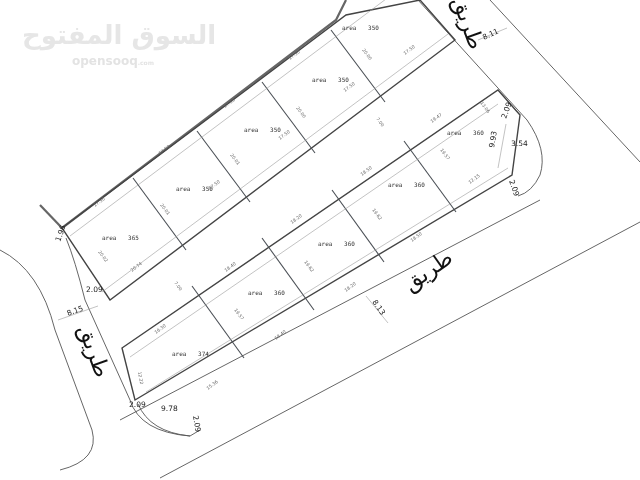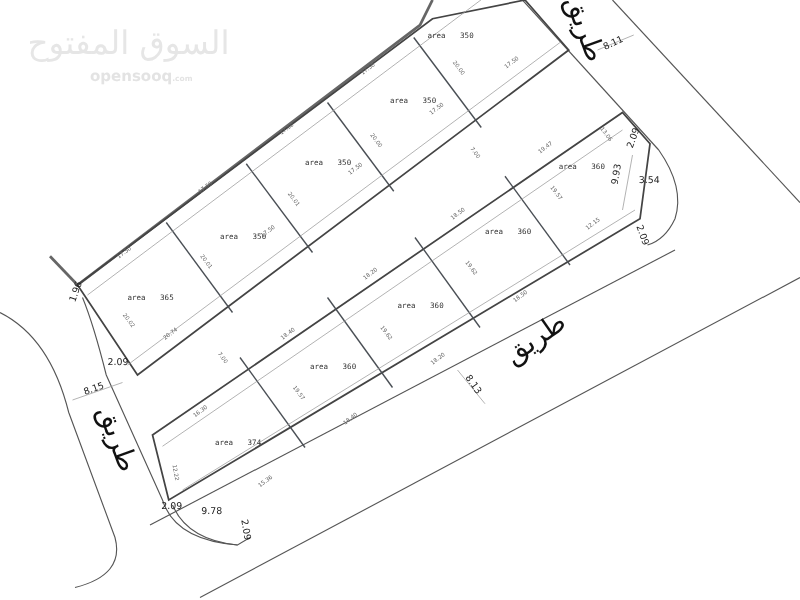--- a/index.html
+++ b/index.html
@@ -7,21 +7,21 @@
     #canvas { position: absolute; left: 0; top: 0; width: 640px; height: 480px; }
     .road { fill: none; stroke: #555; stroke-width: 0.9; }
     .block { fill: none; stroke: #444; stroke-width: 1.4; }
     .outer { fill: none; stroke: #666; stroke-width: 2.2; }
     .plotline { fill: none; stroke: #4a4f55; stroke-width: 1.1; }
     .dimline { fill: none; stroke: #9a9a9a; stroke-width: 0.6; }
     .lbl { font-family: "DejaVu Sans Mono", monospace; font-size: 6px; fill: #333; }
     .dim { font-family: "DejaVu Sans", sans-serif; font-size: 4.5px; fill: #666; }
     .dimbig { font-family: "DejaVu Sans", sans-serif; font-size: 7.5px; fill: #222; }
     .arabic { font-family: "DejaVu Sans", sans-serif; font-size: 22px; fill: #111; }
-    .wm-ar { position: absolute; left: 22px; top: 20px; font-family: "DejaVu Sans", sans-serif; font-weight: normal; font-size: 26px; color: #e6e6e6; letter-spacing: -1px; direction: rtl; }
+    .wm-ar { position: absolute; left: 22px; top: 20px; font-family: "DejaVu Sans", sans-serif; font-weight: bold; font-size: 26px; color: #e6e6e6; letter-spacing: -1px; direction: rtl; }
     .wm-en { position: absolute; left: 72px; top: 54px; font-family: "DejaVu Sans", sans-serif; font-weight: bold; font-size: 12px; color: #e3e3e3; }
     .wm-en small { font-size: 6px; }
   </style>
 </head>
 <body>
 
 <div class="wm-ar">السوق المفتوح</div>
 <div class="wm-en"><span>opensooq</span><small>.com</small></div>
 
 <svg id="canvas" viewBox="0 0 640 480" xmlns="http://www.w3.org/2000/svg">

